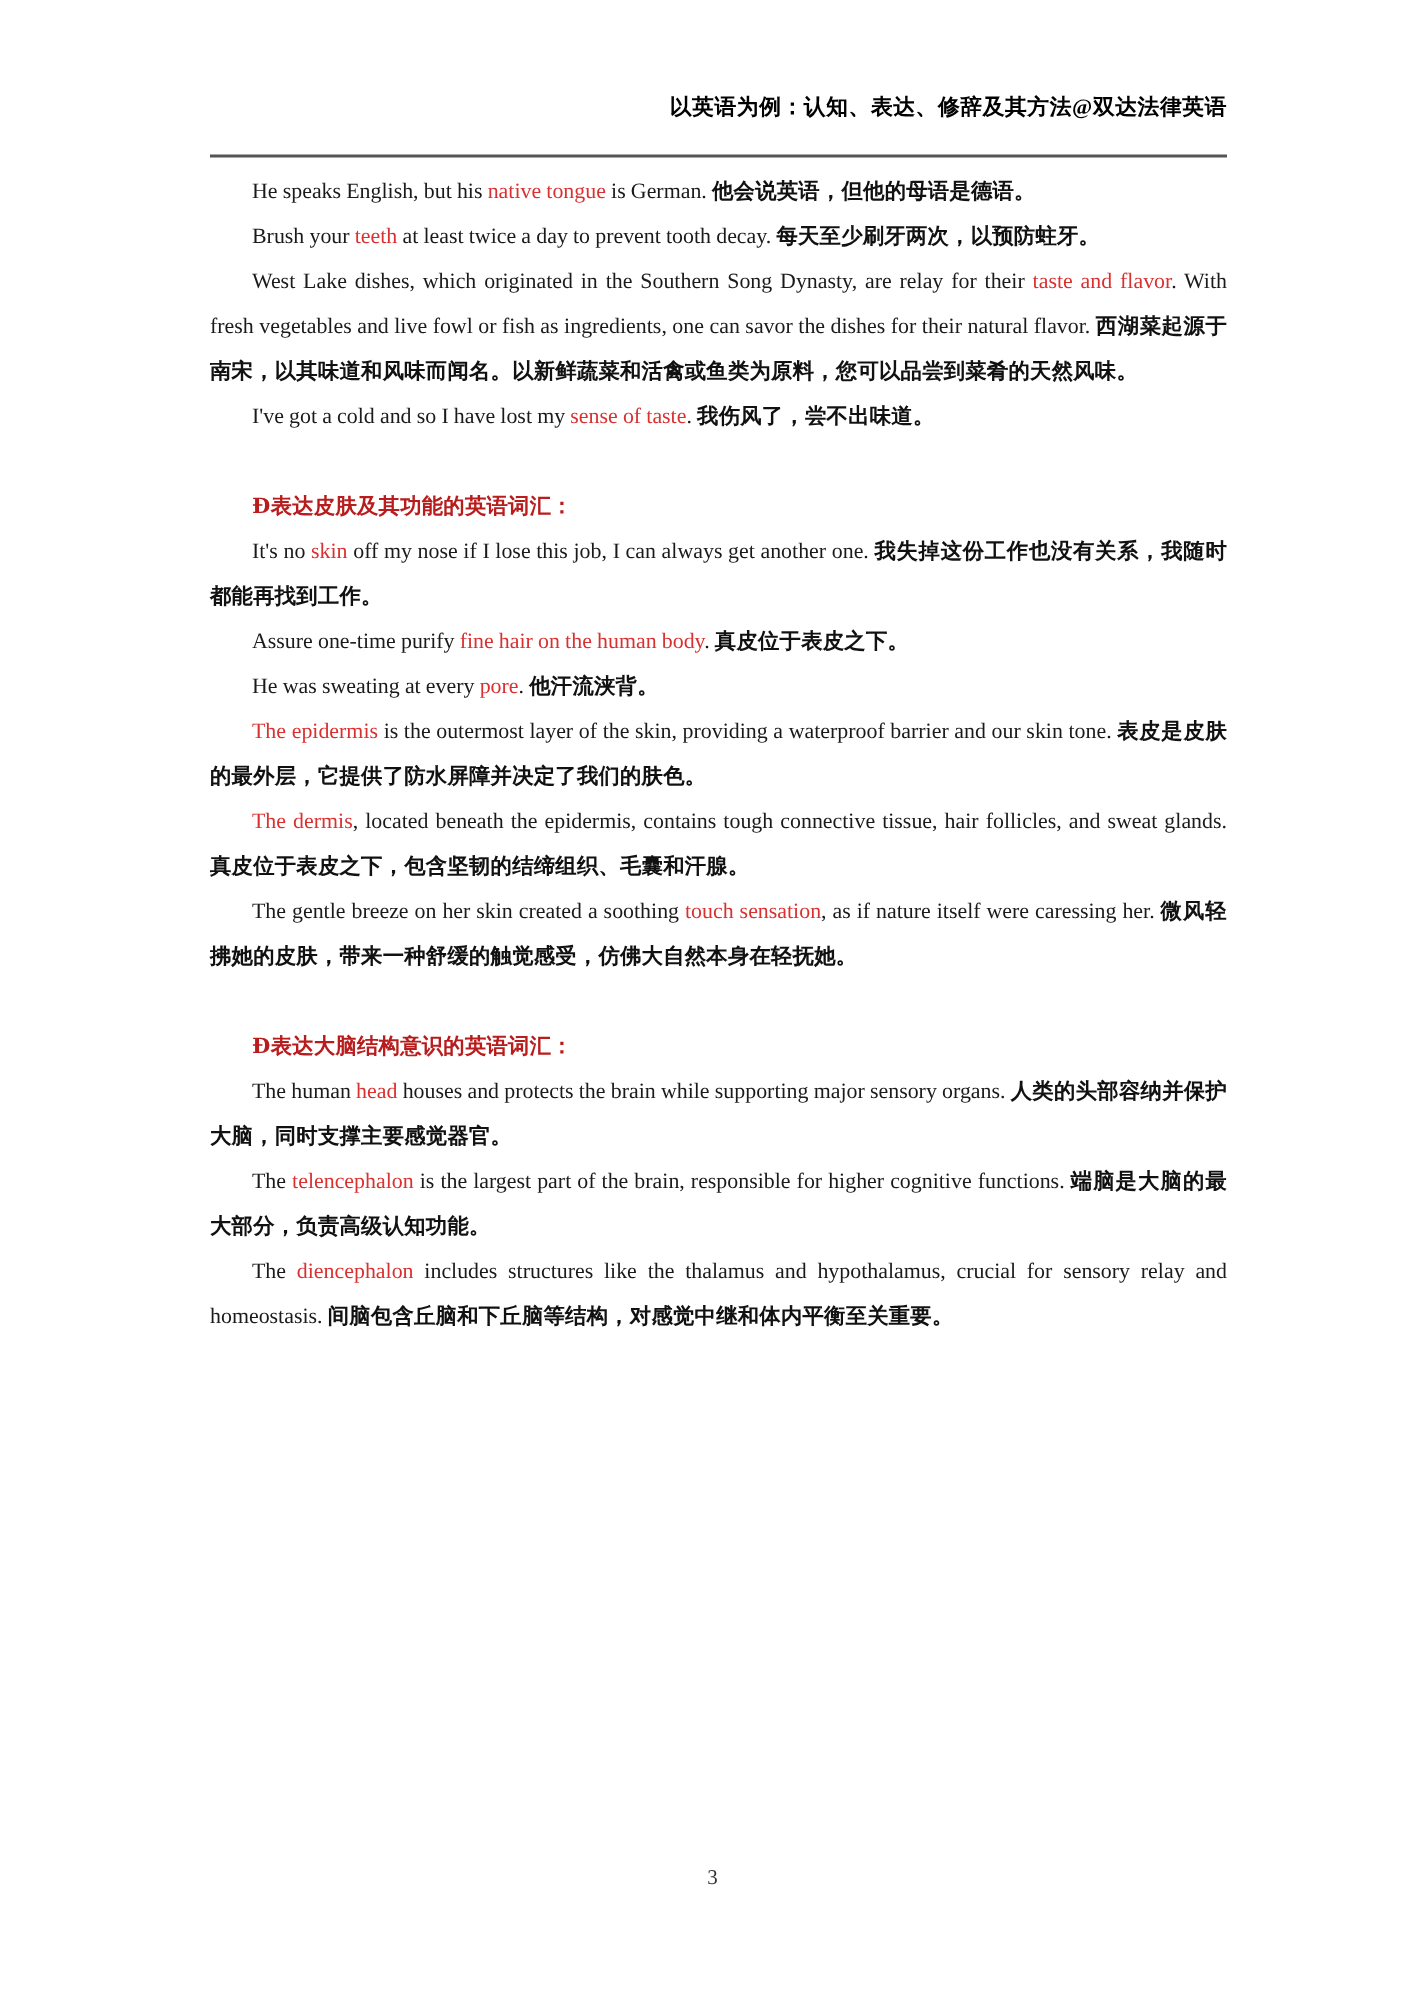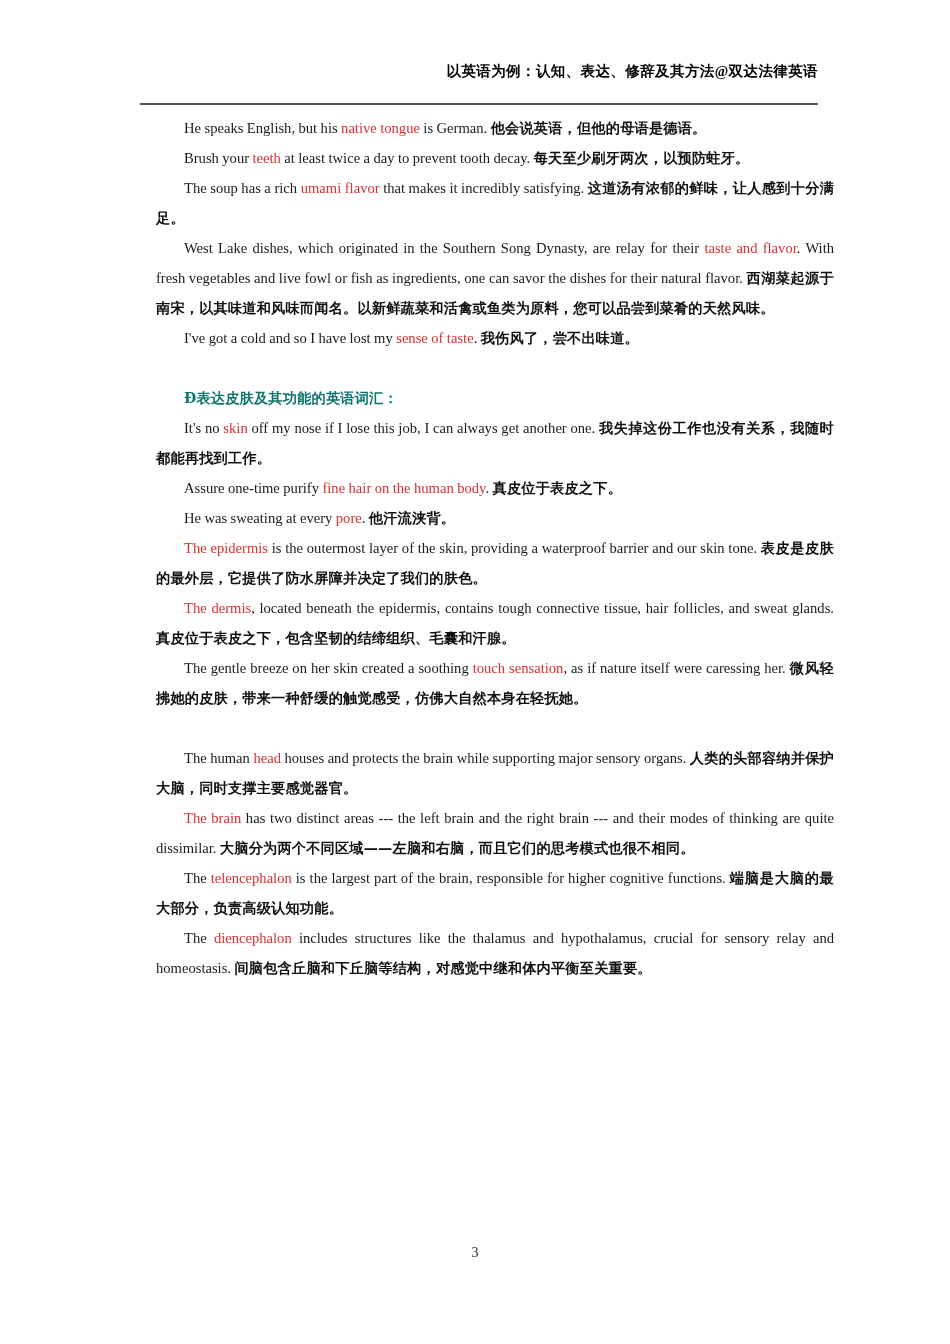--- a/index.html
+++ b/index.html
@@ -46,21 +46,20 @@
     top: 103px;
     height: 0;
     border-top: 2px solid #555555;
   }
   
   .content {
     position: absolute;
     left: 140px;
     top: 113px;
     width: 678px;
-    margin-left: 16px;
   }
   p.para {
     margin: 0 0 0 0;
     padding: 0;
     font-size: 14.6px;
     line-height: 30px;
     text-indent: 28px;
     text-align: justify;
     text-justify: inter-word;
     word-spacing: -0.2px;
@@ -78,21 +77,21 @@
   }
   .spacer-md { height: 30px; }
   h3.section-head {
     margin: 0;
     padding: 0;
     font-family: "DejaVu Sans", "Liberation Sans", sans-serif;
     font-weight: bold;
     font-size: 14.2px;
     line-height: 30px;
     text-indent: 28px;
-    color: #0f766e;
+    color: #b91c1c;
     letter-spacing: 0.2px;
   }
   .bullet-glyph {
     font-family: "DejaVu Serif", serif;
     font-weight: bold;
     font-size: 14px;
   }
   
   .footer {
     position: absolute;
@@ -114,34 +113,33 @@
 
   <div class="header">
     <div class="header-title">以英语为例：认知、表达、修辞及其方法@双达法律英语</div>
   </div>
 
   <div class="header-rule"></div>
 
   <div class="content" id="content-root">
       <p class="para"><span>He speaks English, but his </span><span class="hl">native tongue</span><span> is German.  </span><span class="zh">他会说英语，但他的母语是德语。</span></p>
       <p class="para"><span>Brush your </span><span class="hl">teeth</span><span> at least twice a day to prevent tooth decay.  </span><span class="zh">每天至少刷牙两次，以预防蛀牙。</span></p>
-      <p class="para"><span>The soup has a rich </span><span class="hl">umami flavor</span><span> that makes it incredibly satisfying. </span><span class="zh">这道汤有浓郁的鲜味，让人感到十分满足。</span></p>
       <p class="para"><span>West Lake dishes, which originated in the Southern Song Dynasty, are relay for their </span><span class="hl">taste and flavor</span><span>. With fresh vegetables and live fowl or fish as ingredients, one can savor the dishes for their natural flavor.  </span><span class="zh">西湖菜起源于南宋，以其味道和风味而闻名。以新鲜蔬菜和活禽或鱼类为原料，您可以品尝到菜肴的天然风味。</span></p>
       <p class="para"><span>I've got a cold and so I have lost my </span><span class="hl">sense of taste</span><span>.  </span><span class="zh">我伤风了，尝不出味道。</span></p>
       <div class="spacer-md"></div>
       <h3 class="section-head"><span class="bullet-glyph">Ɖ</span><span>表达皮肤及其功能的英语词汇：</span></h3>
       <p class="para"><span>It's no </span><span class="hl">skin</span><span> off my nose if I lose this job, I can always get another one.  </span><span class="zh">我失掉这份工作也没有关系，我随时都能再找到工作。</span></p>
       <p class="para"><span>Assure one-time purify </span><span class="hl">fine hair on the human body</span><span>.  </span><span class="zh">真皮位于表皮之下。</span></p>
       <p class="para"><span>He was sweating at every </span><span class="hl">pore</span><span>.  </span><span class="zh">他汗流浃背。</span></p>
       <p class="para"><span class="hl">The epidermis</span><span> is the outermost layer of the skin, providing a waterproof barrier and our skin tone.  </span><span class="zh">表皮是皮肤的最外层，它提供了防水屏障并决定了我们的肤色。</span></p>
       <p class="para"><span class="hl">The dermis</span><span>, located beneath the epidermis, contains tough connective tissue, hair follicles, and sweat glands. </span><span class="zh">真皮位于表皮之下，包含坚韧的结缔组织、毛囊和汗腺。</span></p>
       <p class="para"><span>The gentle breeze on her skin created a soothing </span><span class="hl">touch sensation</span><span>, as if nature itself were caressing her. </span><span class="zh">微风轻拂她的皮肤，带来一种舒缓的触觉感受，仿佛大自然本身在轻抚她。</span></p>
       <div class="spacer-md"></div>
+      <h3 class="section-head"><span class="bullet-glyph">Ɖ</span><span>表达大脑结构意识的英语词汇：</span></h3>
       <p class="para"><span>The human </span><span class="hl">head</span><span> houses and protects the brain while supporting major sensory organs. </span><span class="zh">人类的头部容纳并保护大脑，同时支撑主要感觉器官。</span></p>
-      <p class="para"><span class="hl">The brain</span><span> has two distinct areas --- the left brain and the right brain --- and their modes of thinking are quite dissimilar.  </span><span class="zh">大脑分为两个不同区域——左脑和右脑，而且它们的思考模式也很不相同。</span></p>
       <p class="para"><span>The </span><span class="hl">telencephalon</span><span> is the largest part of the brain, responsible for higher cognitive functions. </span><span class="zh">端脑是大脑的最大部分，负责高级认知功能。</span></p>
       <p class="para"><span>The </span><span class="hl">diencephalon</span><span> includes structures like the thalamus and hypothalamus, crucial for sensory relay and homeostasis.  </span><span class="zh">间脑包含丘脑和下丘脑等结构，对感觉中继和体内平衡至关重要。</span></p>
     </div>
 
   <div class="footer">
     <span class="page-number">3</span>
   </div>
 
 </div>
 

